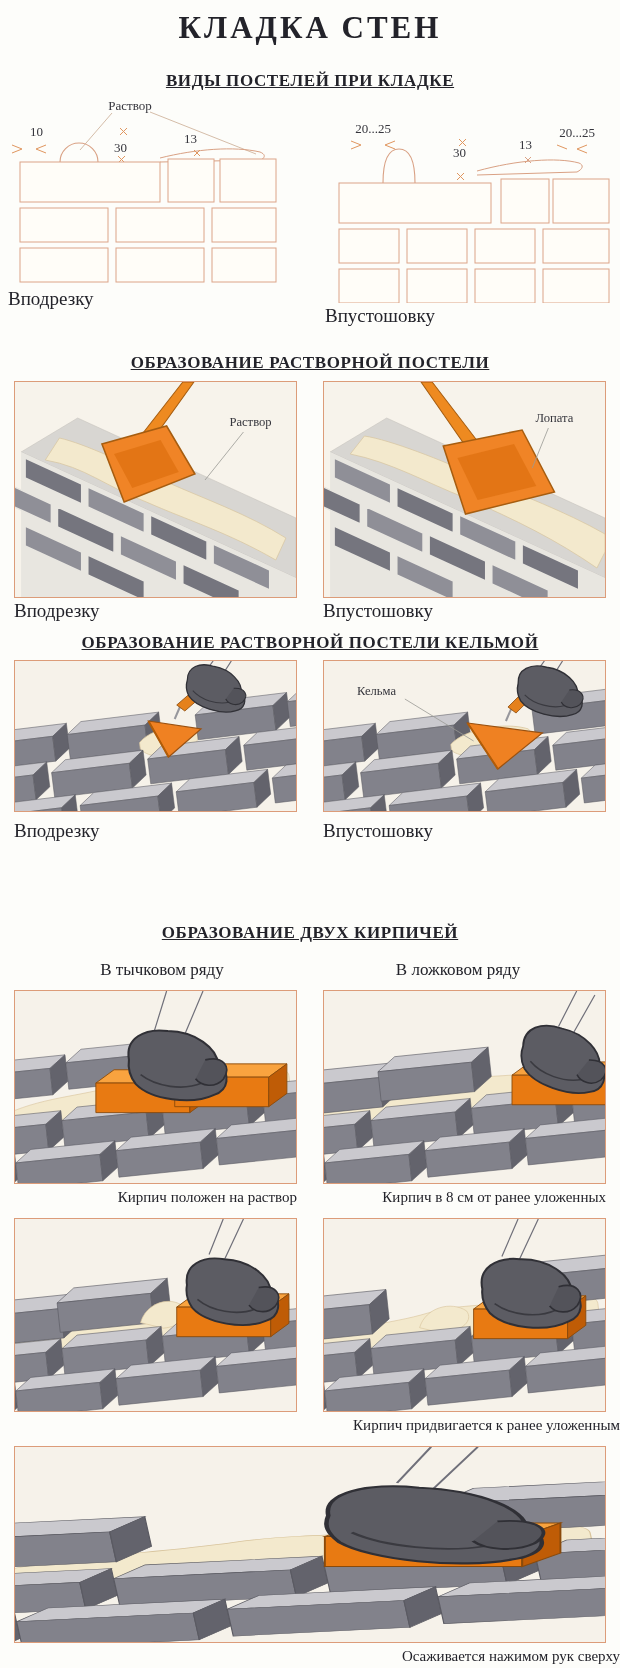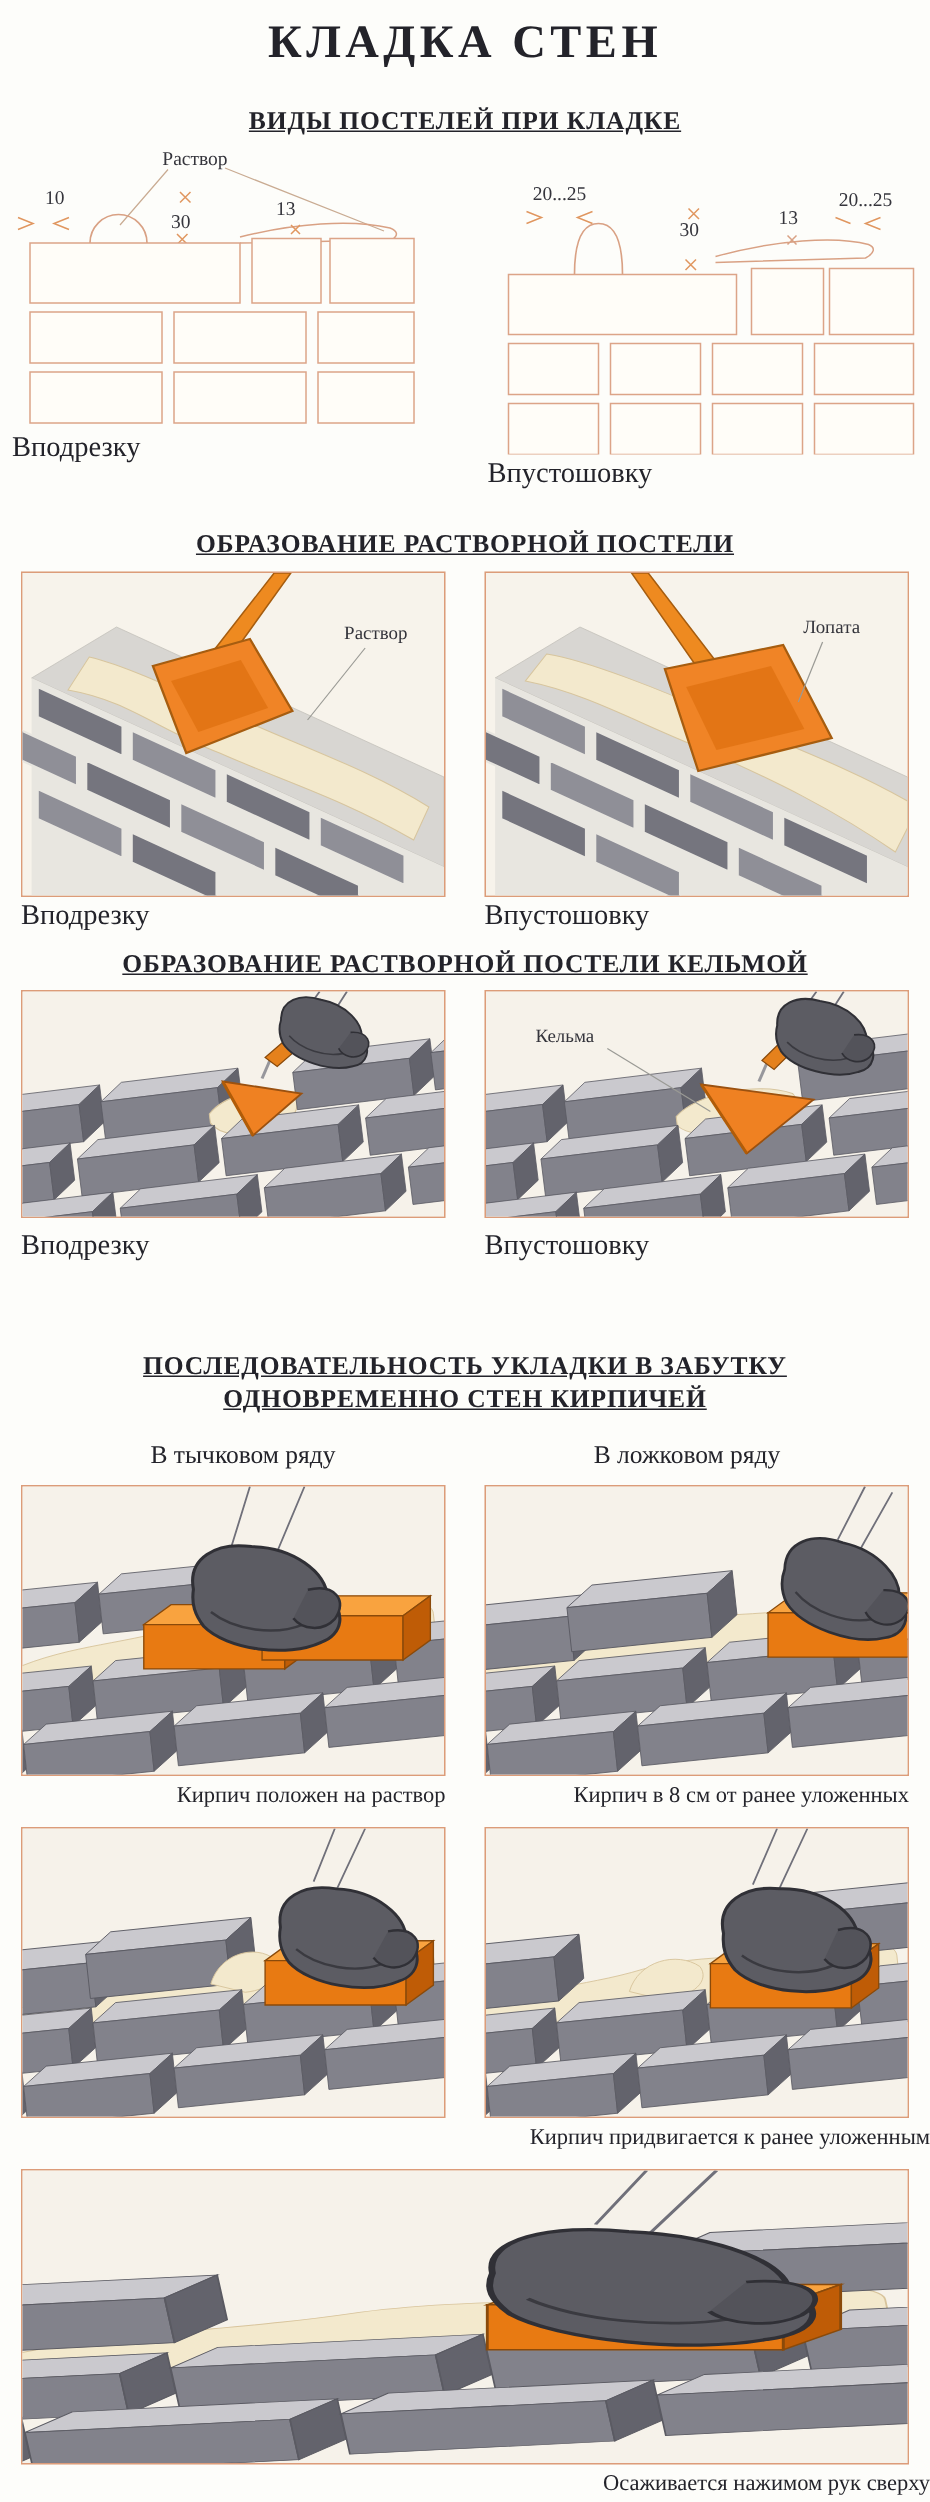--- a/index.html
+++ b/index.html
@@ -238,22 +238,22 @@
     </div>
   </div>
   <div class="cap-row">
     <div class="cap" style="margin-top:8px">Вподрезку</div>
     <div class="cap" style="margin-top:8px">Впустошовку</div>
   </div>
 
   <div class="gap-lg"></div>
 
   <h2 class="sec-head">
-    <span>ПОСЛЕДОВАТЕЛЬНОСТЬ УКЛАДКИ В ЗАБУТКУ</span><br>
-    <span>ОДНОВРЕМЕННО СТЕН КИРПИЧЕЙ</span>
+    <br>
+    <span>ОБРАЗОВАНИЕ ДВУХ КИРПИЧЕЙ</span>
   </h2>
 
   <div class="col-heads">
     <div>В тычковом ряду</div>
     <div>В ложковом ряду</div>
   </div>
 
   <div class="prow mt10">
     <div class="panel">
       <svg viewBox="0 0 278 195" height="192" preserveAspectRatio="none">

